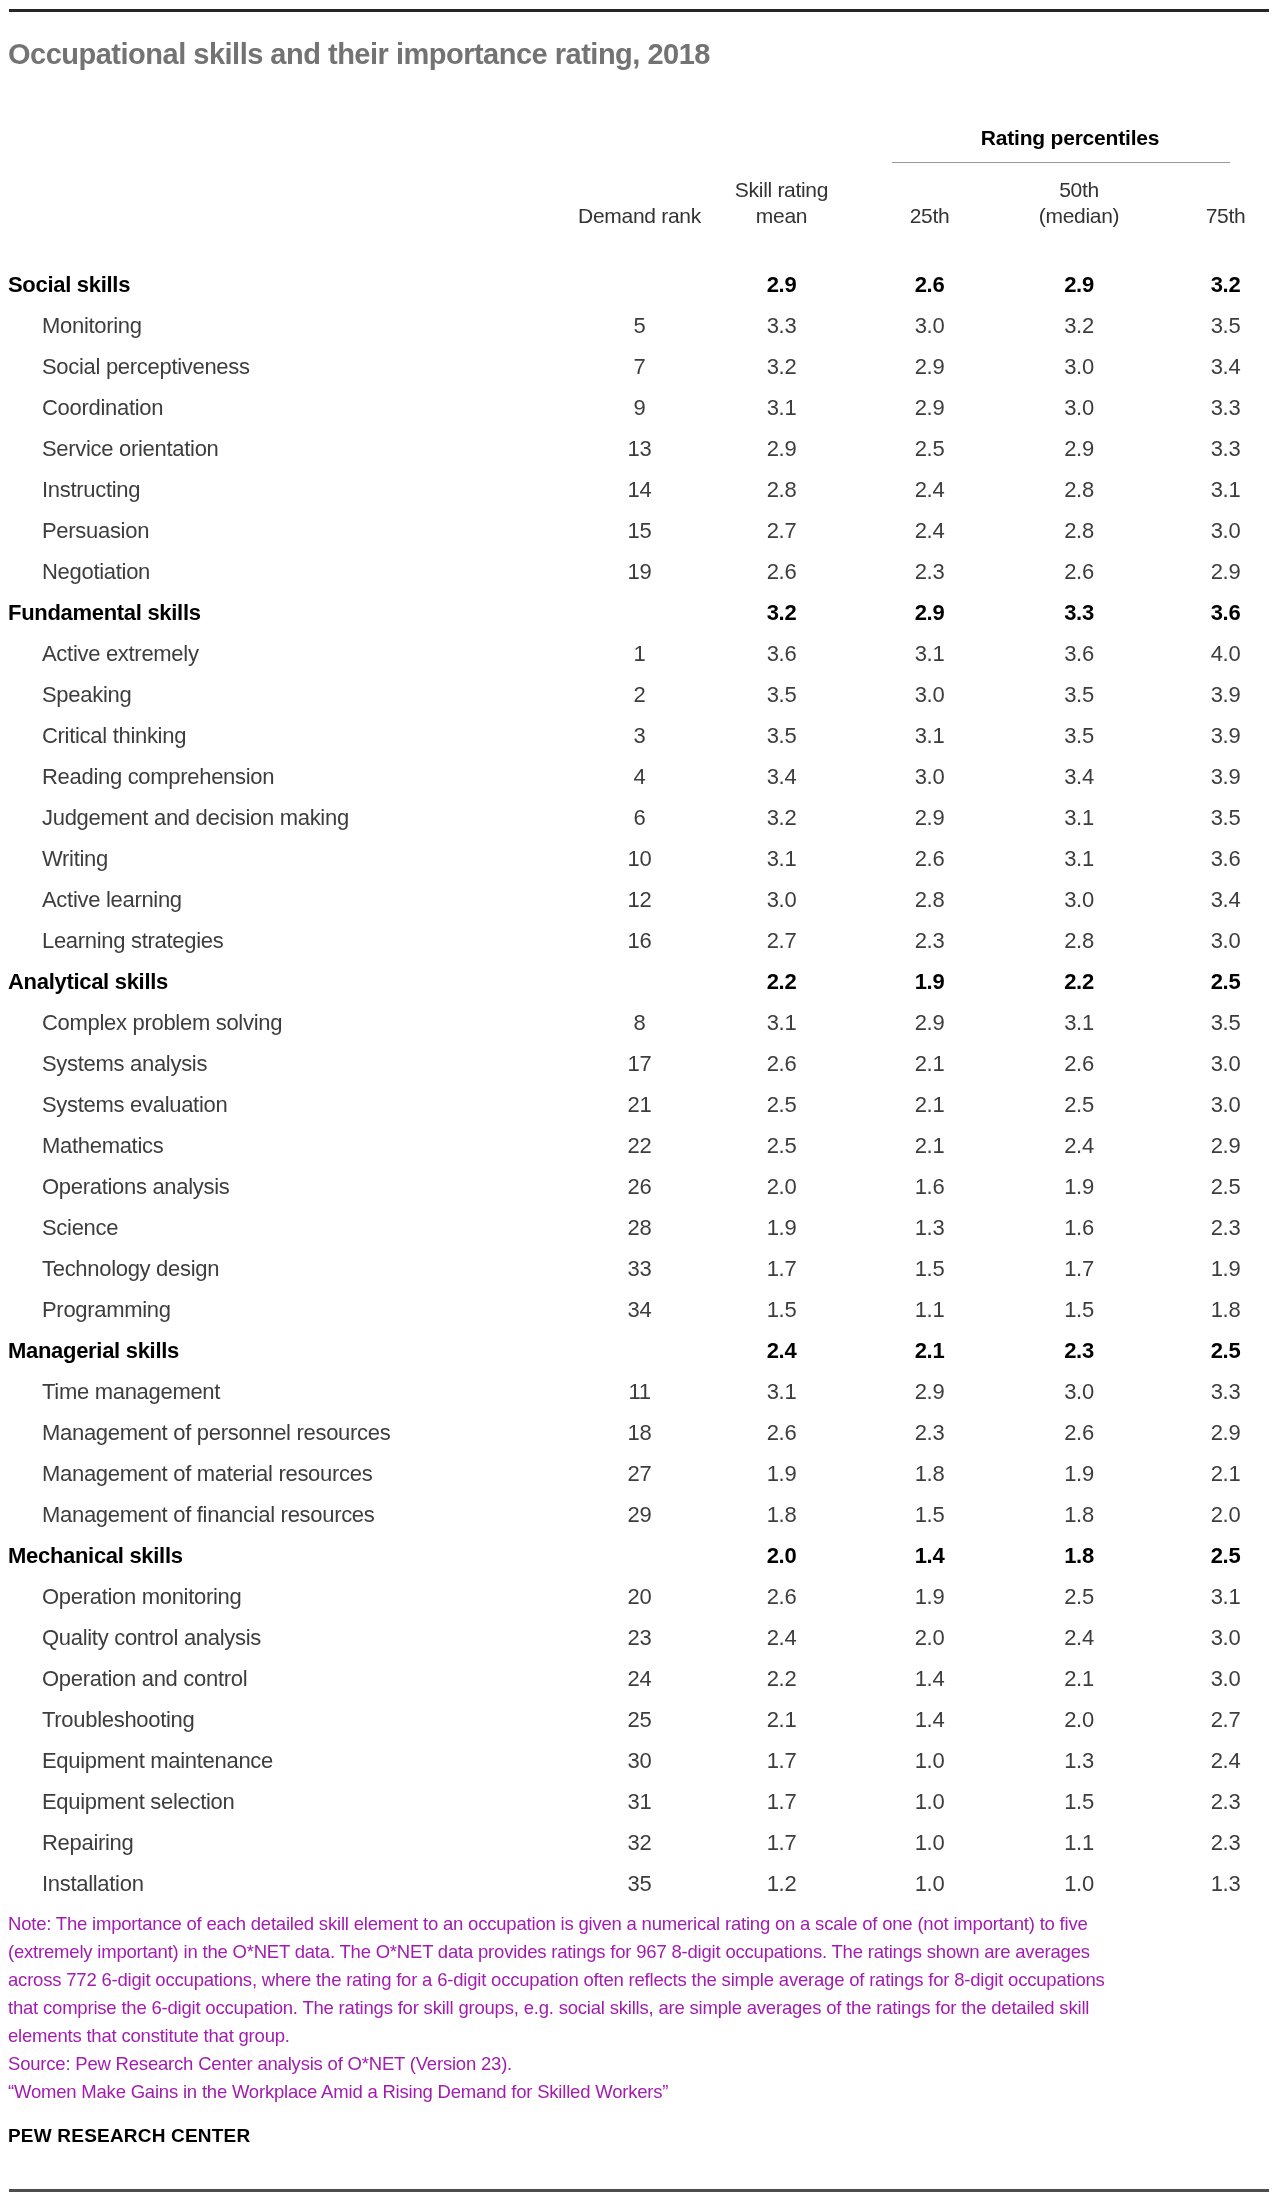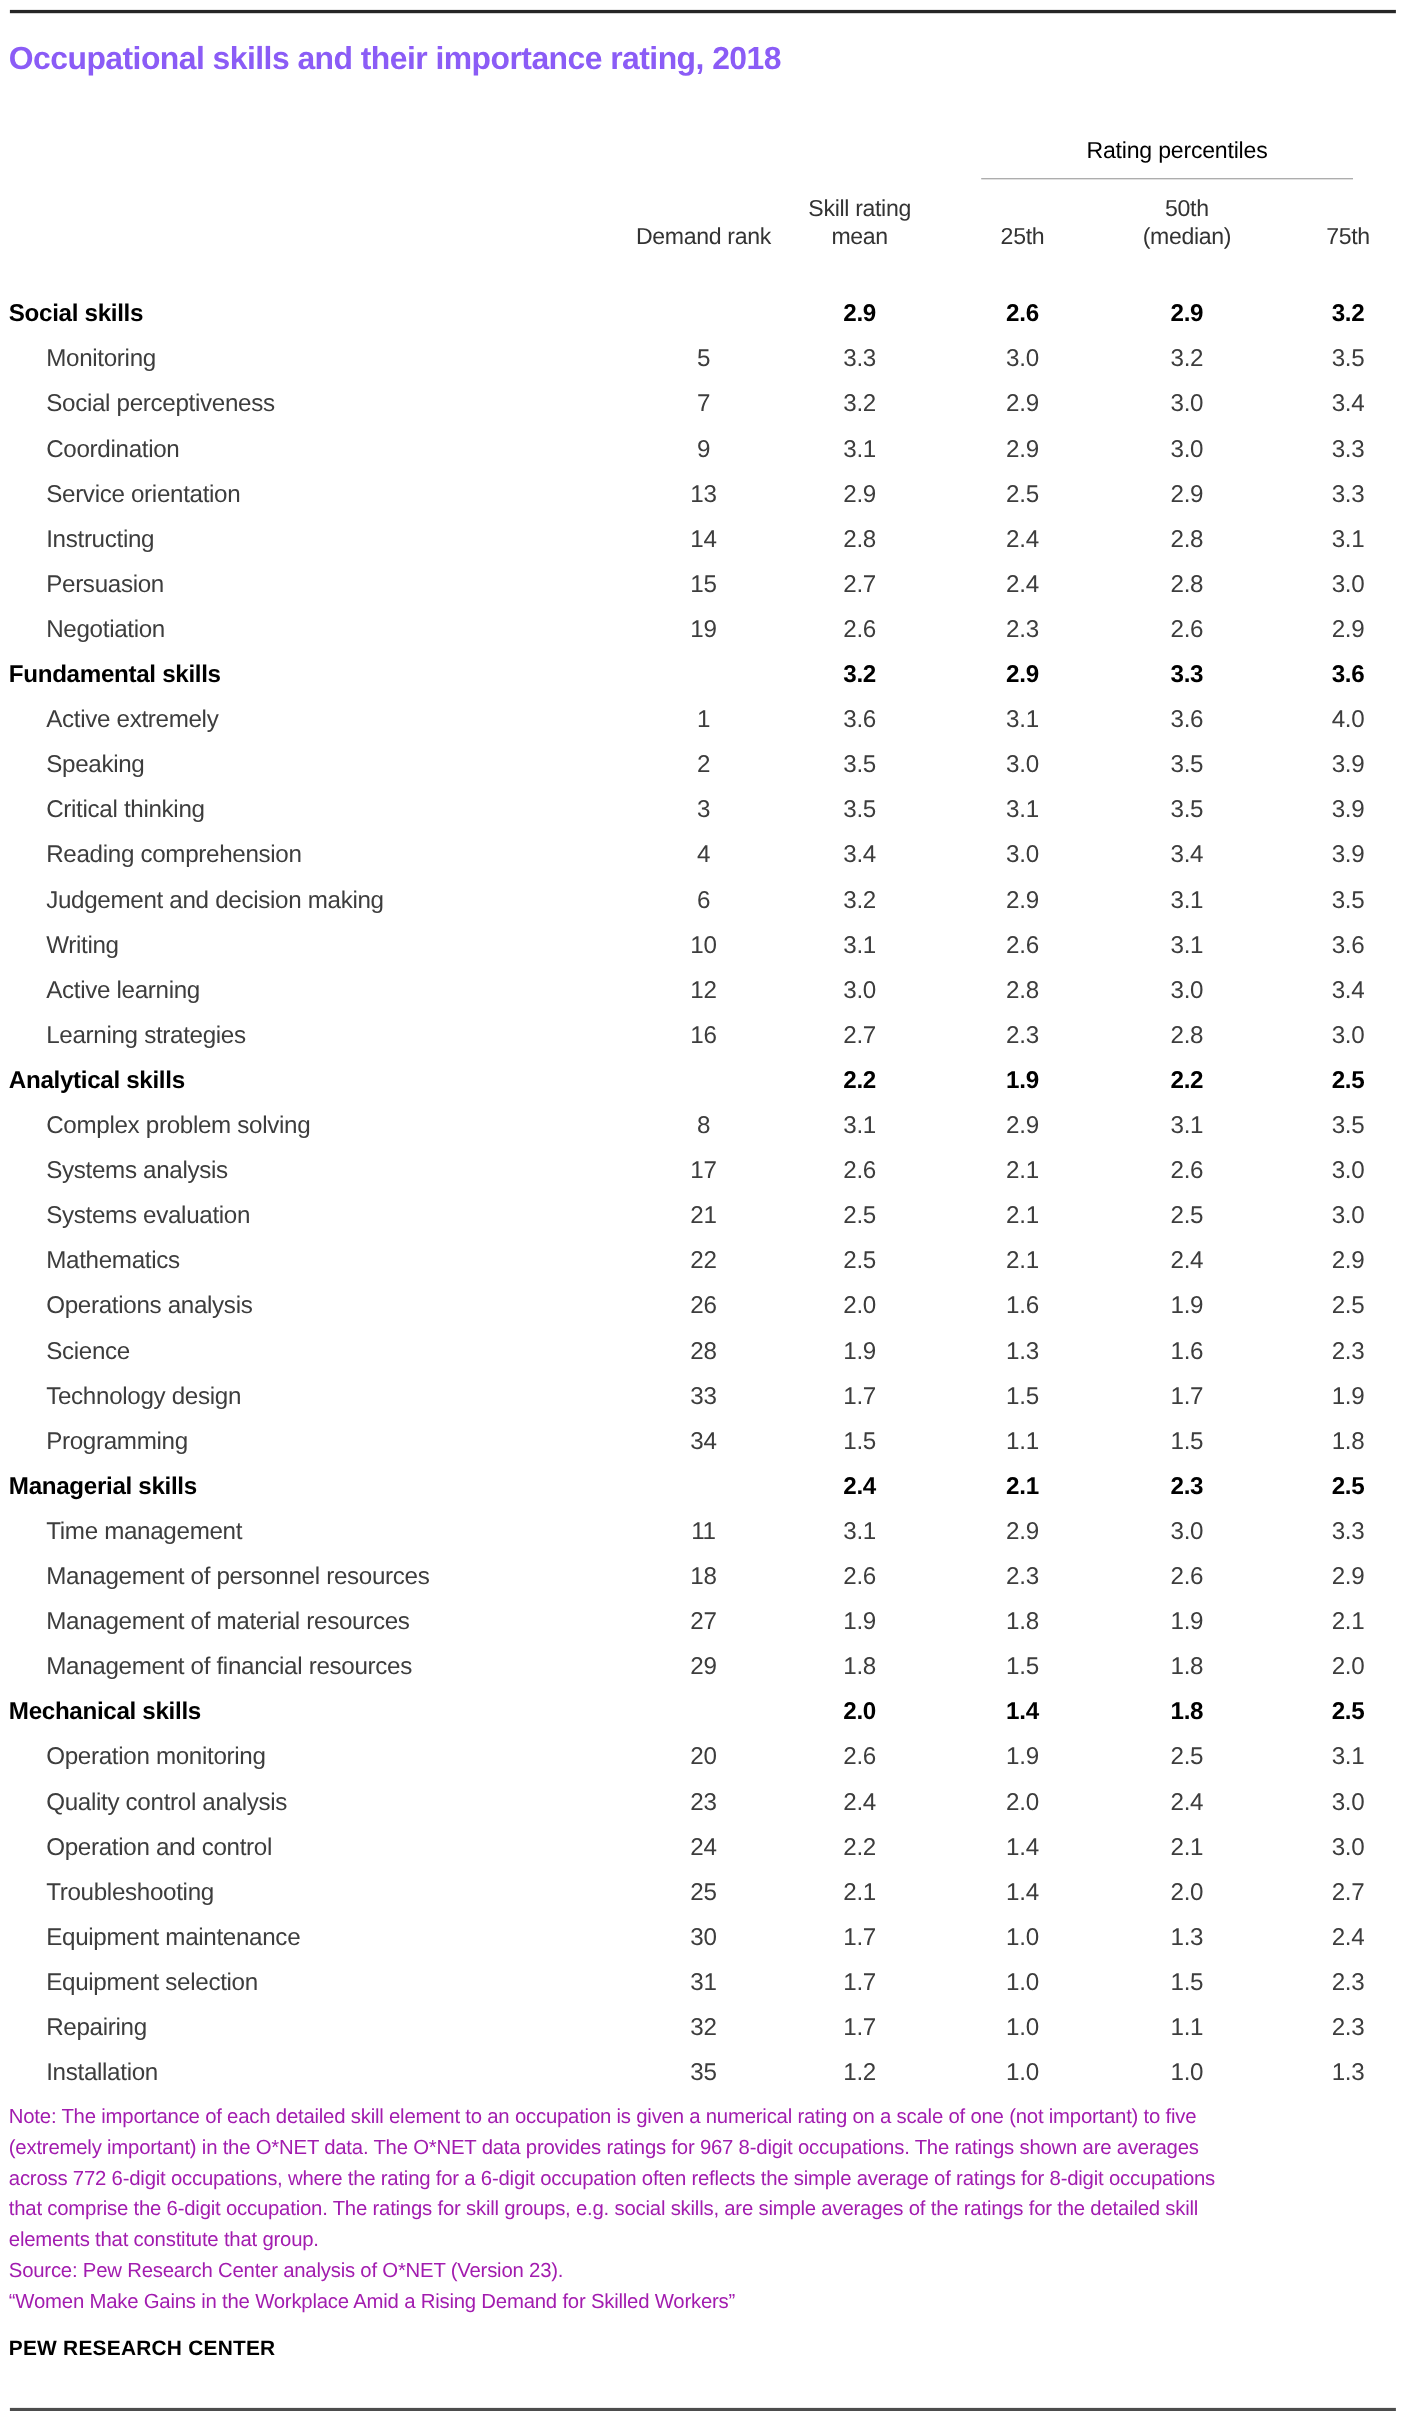--- a/index.html
+++ b/index.html
@@ -1,29 +1,29 @@
 <!DOCTYPE html>
 <html><head>
 <meta charset="utf-8">
 <style>
   html,body{margin:0;padding:0;background:#ffffff;}
   body{font-family:"Liberation Sans",sans-serif;}
   .page{position:relative;width:1278px;height:2192px;background:#ffffff;overflow:hidden;box-sizing:border-box;}
   .rule-top{margin:9px 9px 0 9px;height:3px;background:#262626;}
-  .title{margin:25px 8px 0 8px;height:34px;line-height:34px;font-size:29px;font-weight:bold;color:#8b5cf6;letter-spacing:-0.5px;white-space:nowrap;}
+  .title{margin:25px 8px 0 8px;height:34px;line-height:34px;font-size:29px;font-weight:bold;color:#737373;letter-spacing:-0.5px;white-space:nowrap;}
   table.skills{border-collapse:collapse;table-layout:fixed;width:1278px;margin-top:46px;}
   col.c-name{width:570px;}
   col.c-rank{width:139px;}
   col.c-mean{width:145px;}
   col.c-p25{width:151px;}
   col.c-p50{width:148px;}
   col.c-p75{width:125px;}
   thead th, thead td{padding:0;font-weight:normal;}
   tr.rp-row th, tr.rp-row td{height:46px;vertical-align:bottom;}
-  .rp{margin:0 48px 0 38px;border-bottom:1px solid #999999;padding-bottom:12px;text-align:center;text-indent:18px;font-size:21px;line-height:24px;font-weight:normal;color:#000000;letter-spacing:-0.2px;}
+  .rp{margin:0 48px 0 38px;border-bottom:1px solid #999999;padding-bottom:12px;text-align:center;text-indent:18px;font-size:21px;line-height:24px;font-weight:bold;color:#000000;letter-spacing:-0.2px;}
   tr.col-head th{height:66px;vertical-align:bottom;padding-bottom:10px;font-size:21px;line-height:26px;color:#333333;letter-spacing:-0.3px;}
   tr.col-head th.last{padding-left:20px;}
   tr.head-spacer td{height:25px;}
   tbody tr{height:41px;}
   tbody td{padding:0;text-align:center;vertical-align:middle;font-size:22px;color:#3d3d3d;letter-spacing:-0.3px;white-space:nowrap;}
   tbody td.name{text-align:left;padding-left:42px;}
   tbody td:last-child{padding-left:20px;}
   tbody tr.group td{font-weight:bold;color:#000000;}
   tbody tr.group td.name{padding-left:8px;}
   .notes{margin:6px 8px 0 8px;font-size:18.5px;line-height:28px;color:#a21caf;letter-spacing:-0.2px;}

